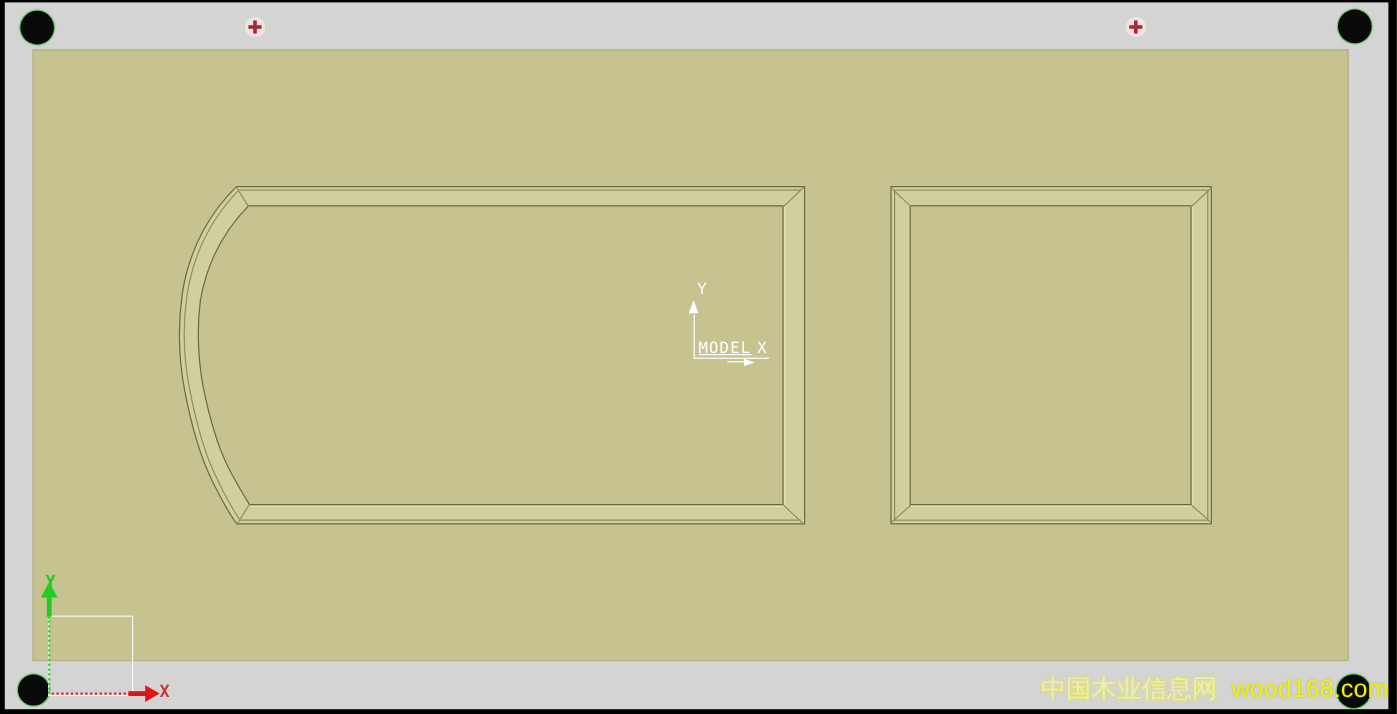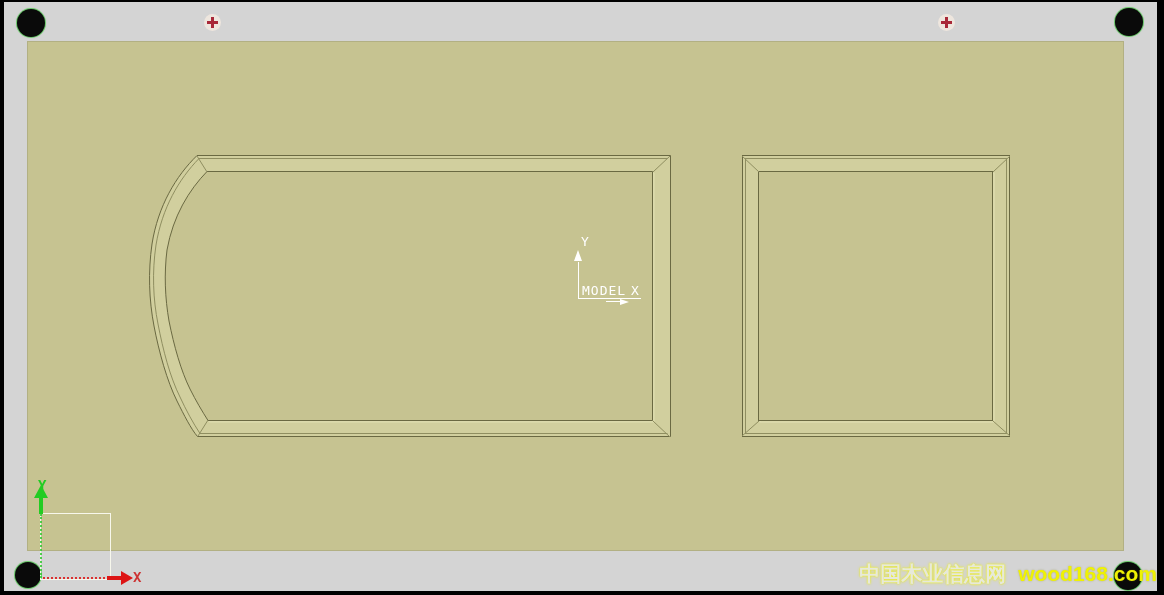--- a/index.html
+++ b/index.html
@@ -49,21 +49,21 @@
   #origin-y-dots{left:40px;top:514px;width:0;height:64px;border-left:2px dotted rgba(50,200,50,.85);}
   #origin-x-dots{left:43px;top:577px;width:66px;height:0;border-top:2px dotted var(--origin-red,#dd1515);opacity:.85;}
   #origin-x-shaft{left:107px;top:576px;width:15px;height:4px;background:var(--origin-red,#dd1515);}
   #origin-x-head{left:121px;top:571px;width:0;height:0;
      border-top:7px solid transparent;border-bottom:7px solid transparent;
      border-left:12px solid var(--origin-red,#dd1515);}
   #origin-y-label{left:38px;top:477px;font-size:14px;font-weight:bold;}
   #origin-x-label{left:133px;top:569px;font-size:14px;font-weight:bold;color:var(--origin-red-label,#cc3333);}
   
   #watermark{right:7px;top:560px;height:28px;z-index:5;white-space:nowrap;
-     font-family:"Liberation Sans", sans-serif;font-weight:bold;font-size:21px;}
+     font-family:"Liberation Sans", sans-serif;font-weight:normal;font-size:21px;}
   #watermark .site{color:var(--watermark-name,#e7e9da);
      text-shadow:0 0 3px rgba(240,242,0,.9),0 0 1px rgba(240,242,0,.9);}
   #watermark .dom{color:var(--watermark-domain,#eff203);margin-left:6px;
      text-shadow:0 0 2px rgba(120,120,0,.4);}
 </style>
 </head>
 <body>
 
 <div class="abs" id="workspace"></div>
 
@@ -86,21 +86,21 @@
   <rect class="line-mid" x="745.5" y="158.5" width="261" height="275"></rect>
   <rect class="line-light" x="760" y="173" width="234" height="249"></rect>
   <rect class="field" x="758.5" y="171.5" width="234" height="249"></rect>
   <path class="miter" d="M742,156 L759,172 M1010,156 L993,172 M742,436 L759,421 M1010,436 L993,421"></path>
 </svg>
 
 <div class="abs mdl" id="model-y-label" style="left:581px;top:235px;">Y</div>
 <div class="abs" id="model-y-head"></div>
 <div class="abs" id="model-y-shaft"></div>
 <div class="abs" id="model-x-line"></div>
-<div class="abs mdl" style="left:582px;top:284px;">MODEL</div>
+<div class="abs mdl" style="left:582px;top:284px;text-decoration:underline;">MODEL</div>
 <div class="abs mdl" style="left:631px;top:284px;">X</div>
 <div class="abs" id="model-x-tail"></div>
 <div class="abs" id="model-x-head"></div>
 
 <div class="abs dot" style="left:17px;top:9px;width:28px;height:28px;"></div>
 <div class="abs dot" style="left:1115px;top:8px;width:28px;height:28px;"></div>
 <div class="abs dot" style="left:15px;top:562px;width:26px;height:26px;"></div>
 <div class="abs dot" style="left:1114px;top:562px;width:28px;height:28px;z-index:4;"></div>
 
 <div class="abs cross" style="left:204px;top:14px;">

